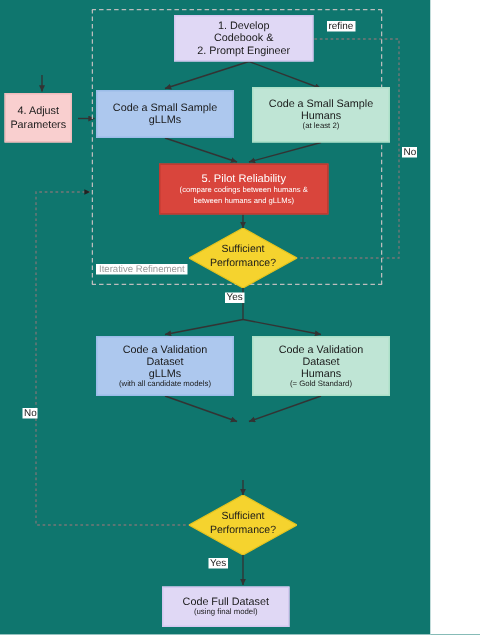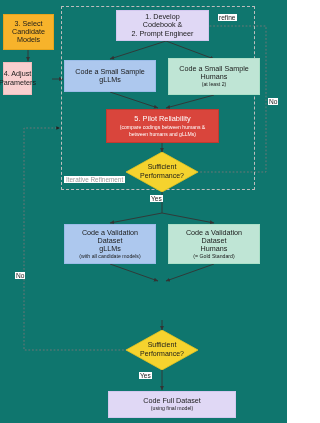--- a/index.html
+++ b/index.html
@@ -73,27 +73,22 @@
 
   <div class="dash-group" style="left:61px;top:6px;width:192px;height:182px;"></div>
   <div class="grp-label" style="left:64px;top:176px;">Iterative Refinement</div>
 
   <div class="node lav" style="left:116px;top:10px;width:93px;height:31px;">
     <span class="ttl" style="white-space:pre-line;">1. Develop
 Codebook &amp;
 2. Prompt Engineer</span>
   </div>
 
-  <div class="node orange" style="left:3px;top:14px;width:51px;height:36px;">
-    <span class="ttl" style="white-space:pre-line;">3. Select
-Candidate
-Models</span>
-  </div>
 
-  <div class="node pink" style="left:3px;top:62px;width:29px;height:33px;">
+  <div class="node pink" style="left:3px;top:62px;width:45px;height:33px;">
     <span class="ttl" style="white-space:pre-line;">4. Adjust
 Parameters</span>
   </div>
 
   <div class="node blue" style="left:64px;top:60px;width:92px;height:32px;">
     <span class="ttl" style="white-space:pre-line;">Code a Small Sample
 gLLMs</span>
   </div>
 
   <div class="node green" style="left:168px;top:58px;width:92px;height:37px;">
@@ -132,21 +127,21 @@
 
 
   <div class="diamond" style="left:126px;top:330px;width:72px;height:40px;">
     <svg width="72" height="40" viewBox="0 0 72 40">
       <polygon points="36,0 72,20 36,40 0,20" fill="#f5d32e" stroke="#e6c41e" stroke-width="0.8"></polygon>
     </svg>
     <div class="dlabel" style="white-space:pre-line;">Sufficient
 Performance?</div>
   </div>
 
-  <div class="node lav" style="left:108px;top:391px;width:128px;height:27px;">
+  <div class="node lav" style="left:108px;top:391px;width:85px;height:27px;">
     <span class="ttl" style="white-space:pre-line;">Code Full Dataset</span>
     <span class="sub" style="white-space:pre-line;">(using final model)</span>
   </div>
 
   <div class="edge-label" style="left:218px;top:14px;">refine</div>
   <div class="edge-label" style="left:268px;top:98px;">No</div>
   <div class="edge-label" style="left:150px;top:195px;">Yes</div>
   <div class="edge-label" style="left:15px;top:272px;">No</div>
   <div class="edge-label" style="left:139px;top:372px;">Yes</div>
 

